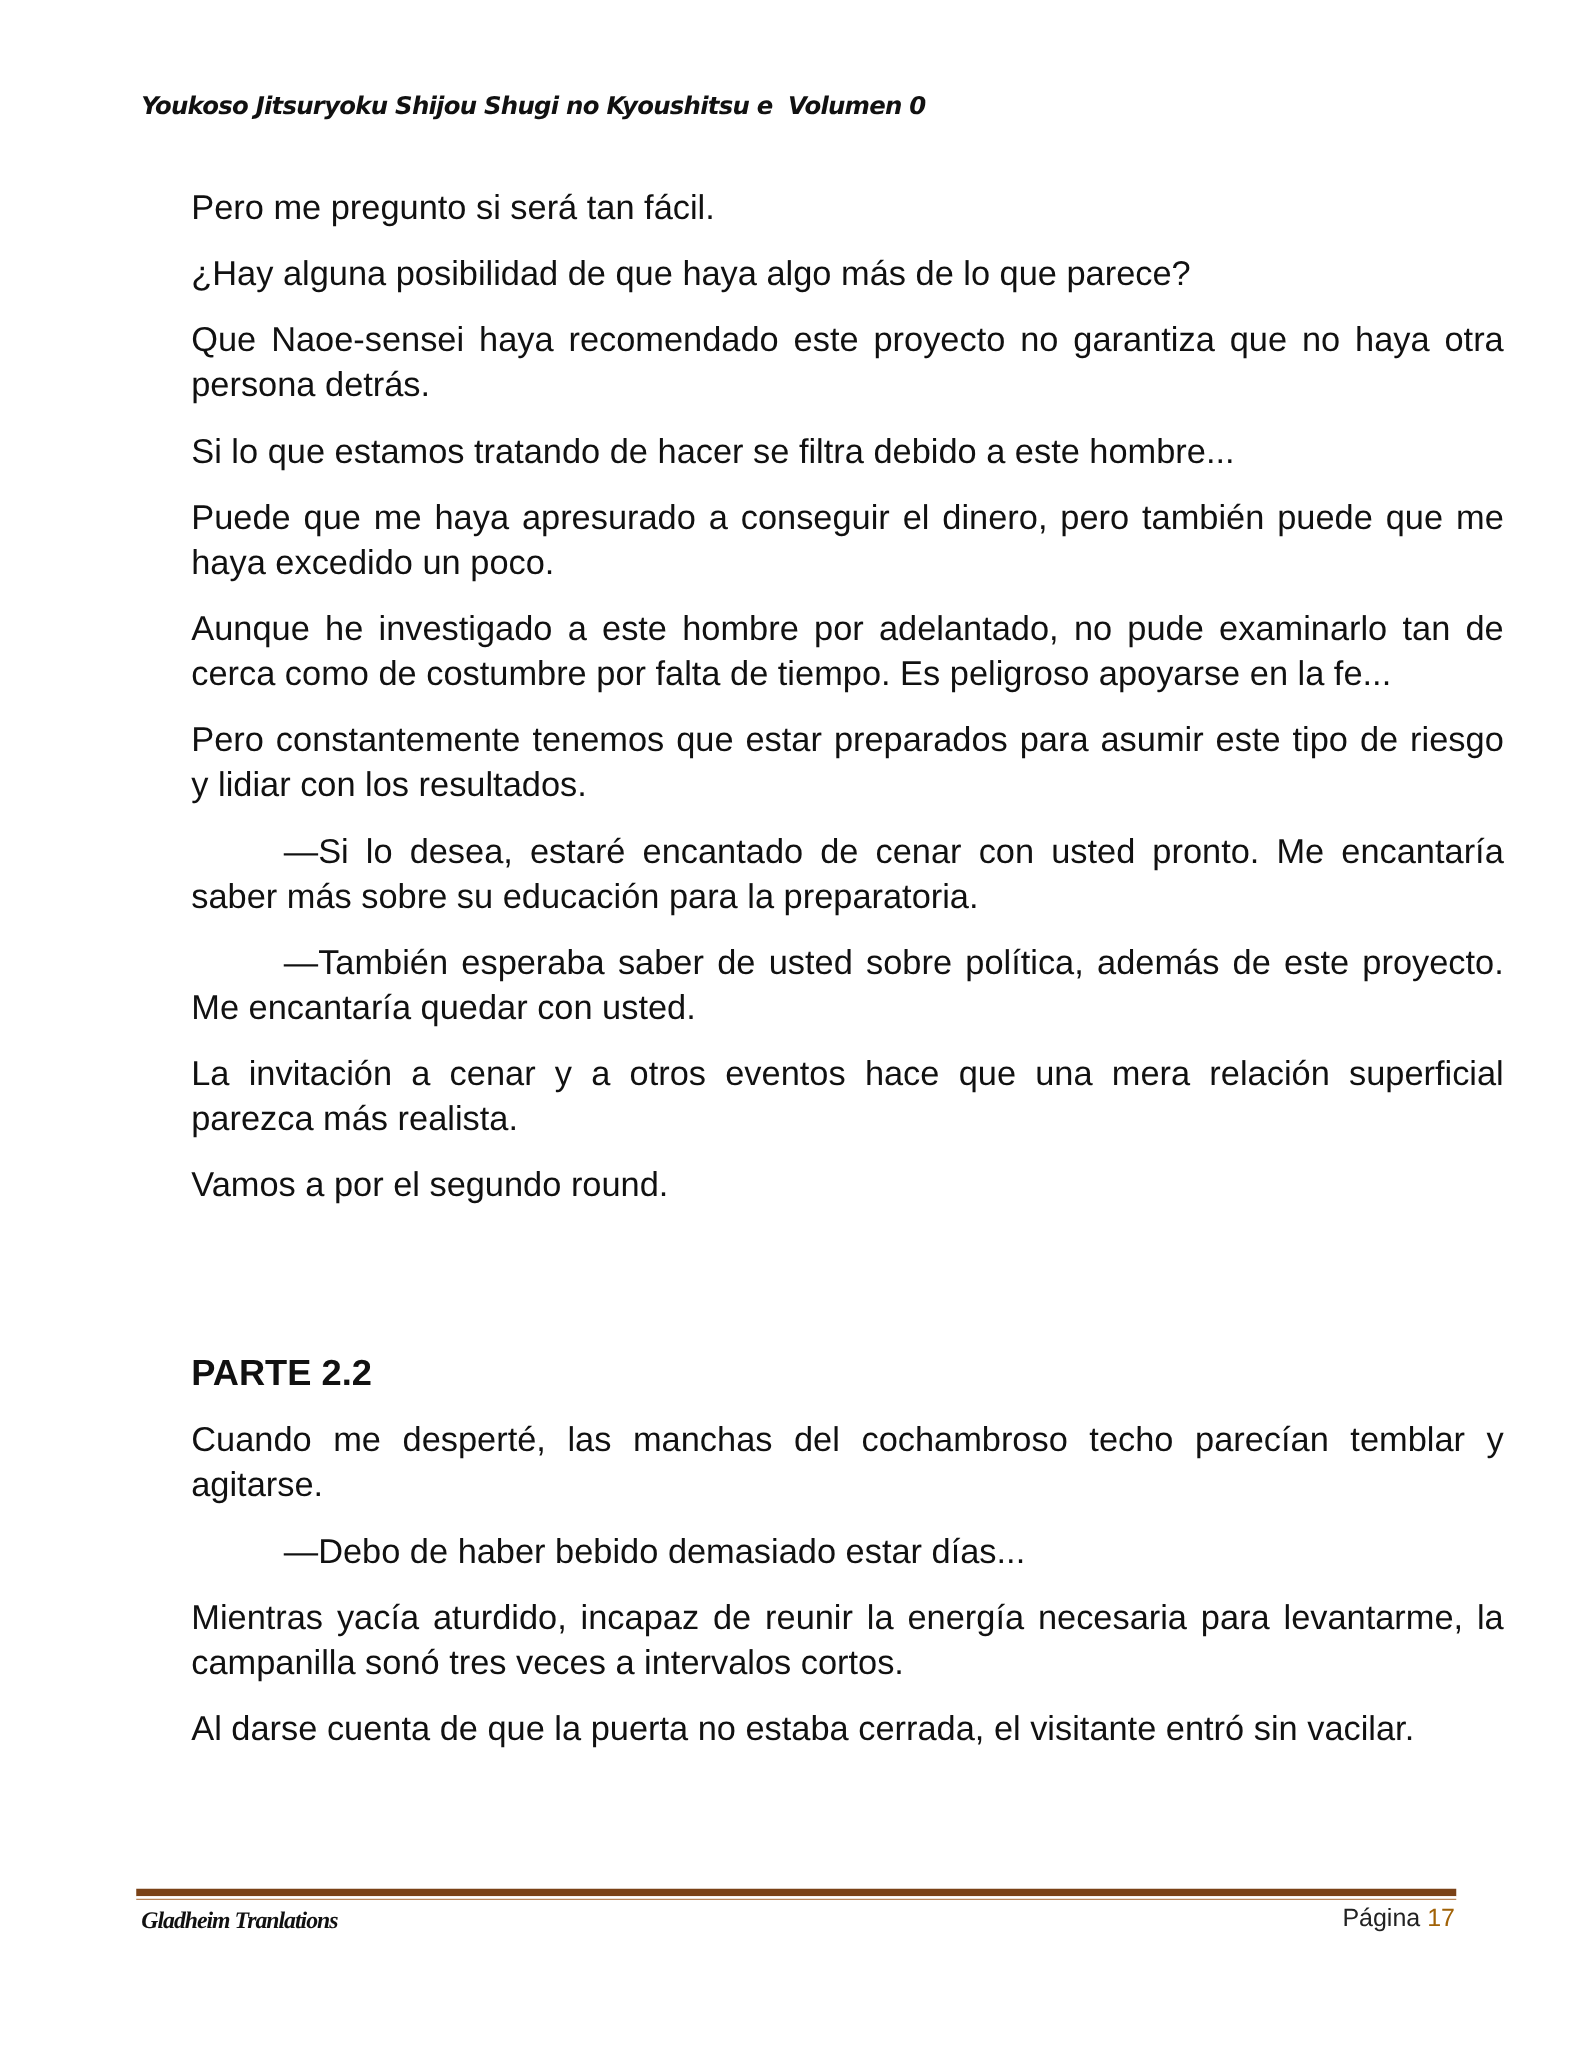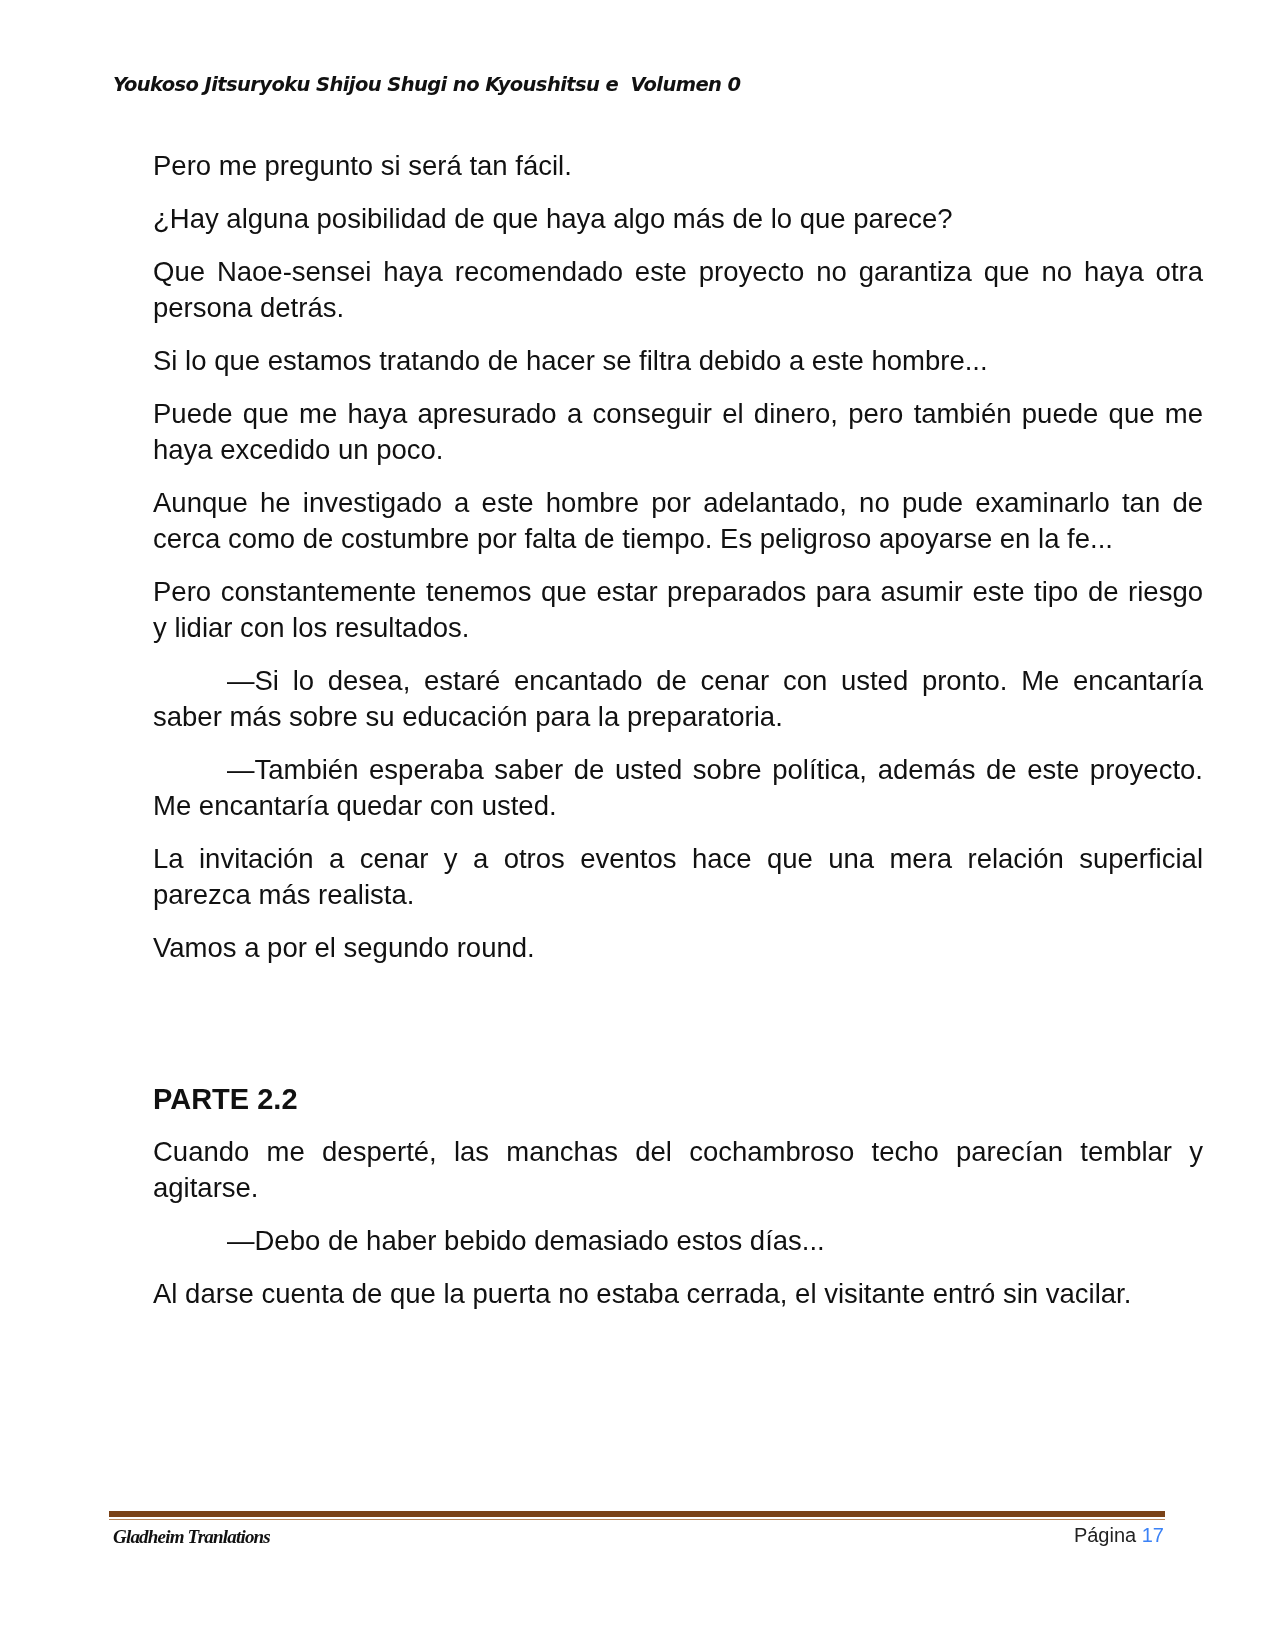--- a/index.html
+++ b/index.html
@@ -32,21 +32,21 @@
   .rule-thin { height: 1px; background: #b9865a; }
   .footer-left {
     position: absolute; left: 113px; top: 1526px;
     font-family: Liberation Serif, serif; font-weight: bold; font-style: italic;
     font-size: 19px; color: #111; letter-spacing: -0.8px;
   }
   .footer-right {
     position: absolute; right: 111px; top: 1524px;
     font-family: "Liberation Sans", sans-serif; font-size: 20px; color: #222;
   }
-  .footer-right .num { color: #3b82f6; }
+  .footer-right .num { color: #a16207; }
 </style>
 </head>
 <body>
 
 <div class="page-header">Youkoso Jitsuryoku Shijou Shugi no Kyoushitsu e  Volumen 0</div>
 
 <div class="body-text">
   <p>Pero me pregunto si será tan fácil.</p>
   <p>¿Hay alguna posibilidad de que haya algo más de lo que parece?</p>
   <p>Que Naoe-sensei haya recomendado este proyecto no garantiza que no haya otra persona detrás.</p>
@@ -57,21 +57,22 @@
   <p class="dialog">—Si lo desea, estaré encantado de cenar con usted pronto. Me encantaría saber más sobre su educación para la preparatoria.</p>
   <p class="dialog">—También esperaba saber de usted sobre política, además de este proyecto. Me encantaría quedar con usted.</p>
   <p>La invitación a cenar y a otros eventos hace que una mera relación superficial parezca más realista.</p>
   <p>Vamos a por el segundo round.</p>
 
   <div class="spacer"></div>
 
   <h2 class="section-heading">PARTE 2.2</h2>
 
   <p>Cuando me desperté, las manchas del cochambroso techo parecían temblar y agitarse.</p>
-  <p class="dialog">—Debo de haber bebido demasiado estos días...</p>
+  <p class="dialog">—Debo de haber bebido demasiado estar días...</p>
+  <p>Mientras yacía aturdido, incapaz de reunir la energía necesaria para levantarme, la campanilla sonó tres veces a intervalos cortos.</p>
   <p>Al darse cuenta de que la puerta no estaba cerrada, el visitante entró sin vacilar.</p>
 </div>
 
 <div class="footer-rule">
   <div class="rule-thick"></div>
   <div class="rule-gap"></div>
   <div class="rule-thin"></div>
 </div>
 
 <div class="footer-left">Gladheim Tranlations</div>

